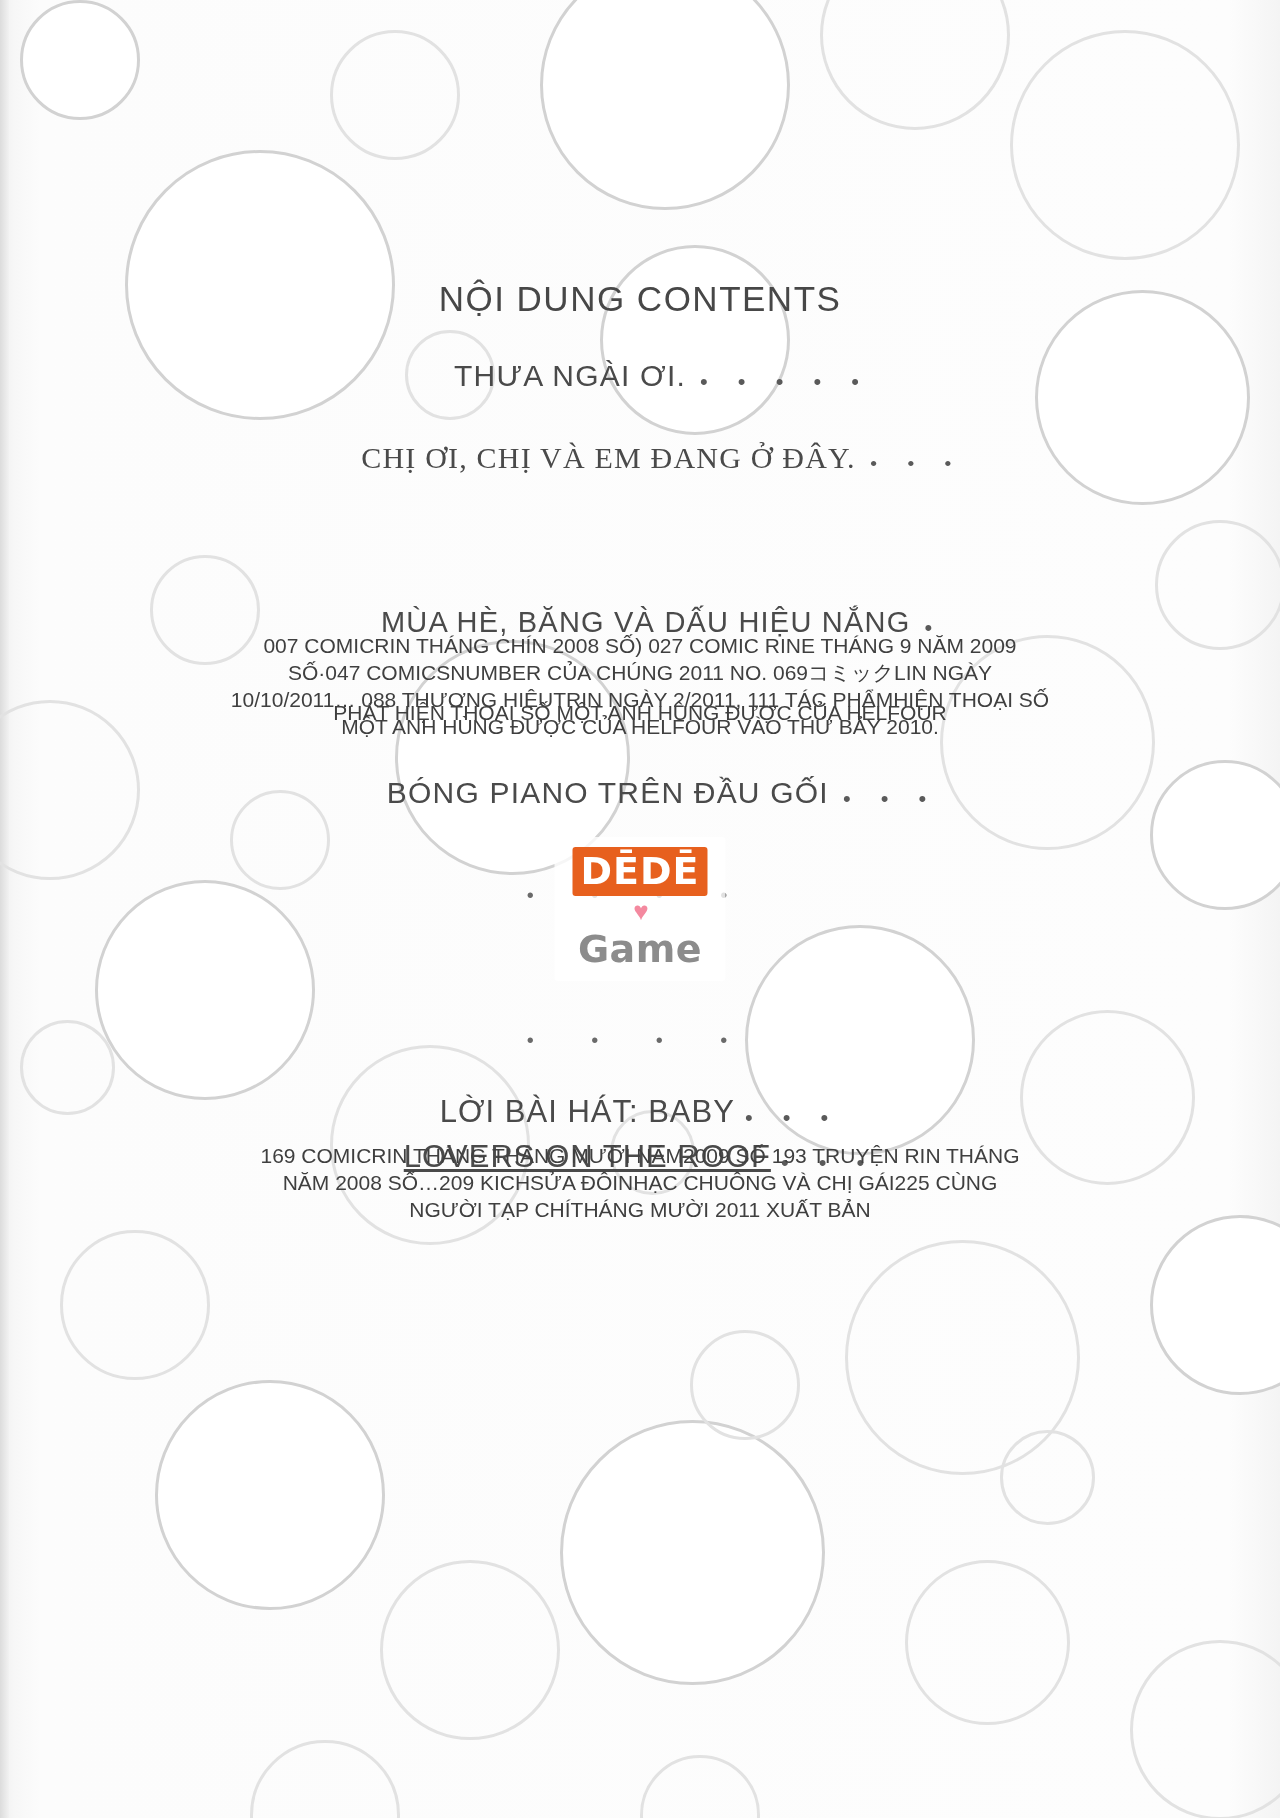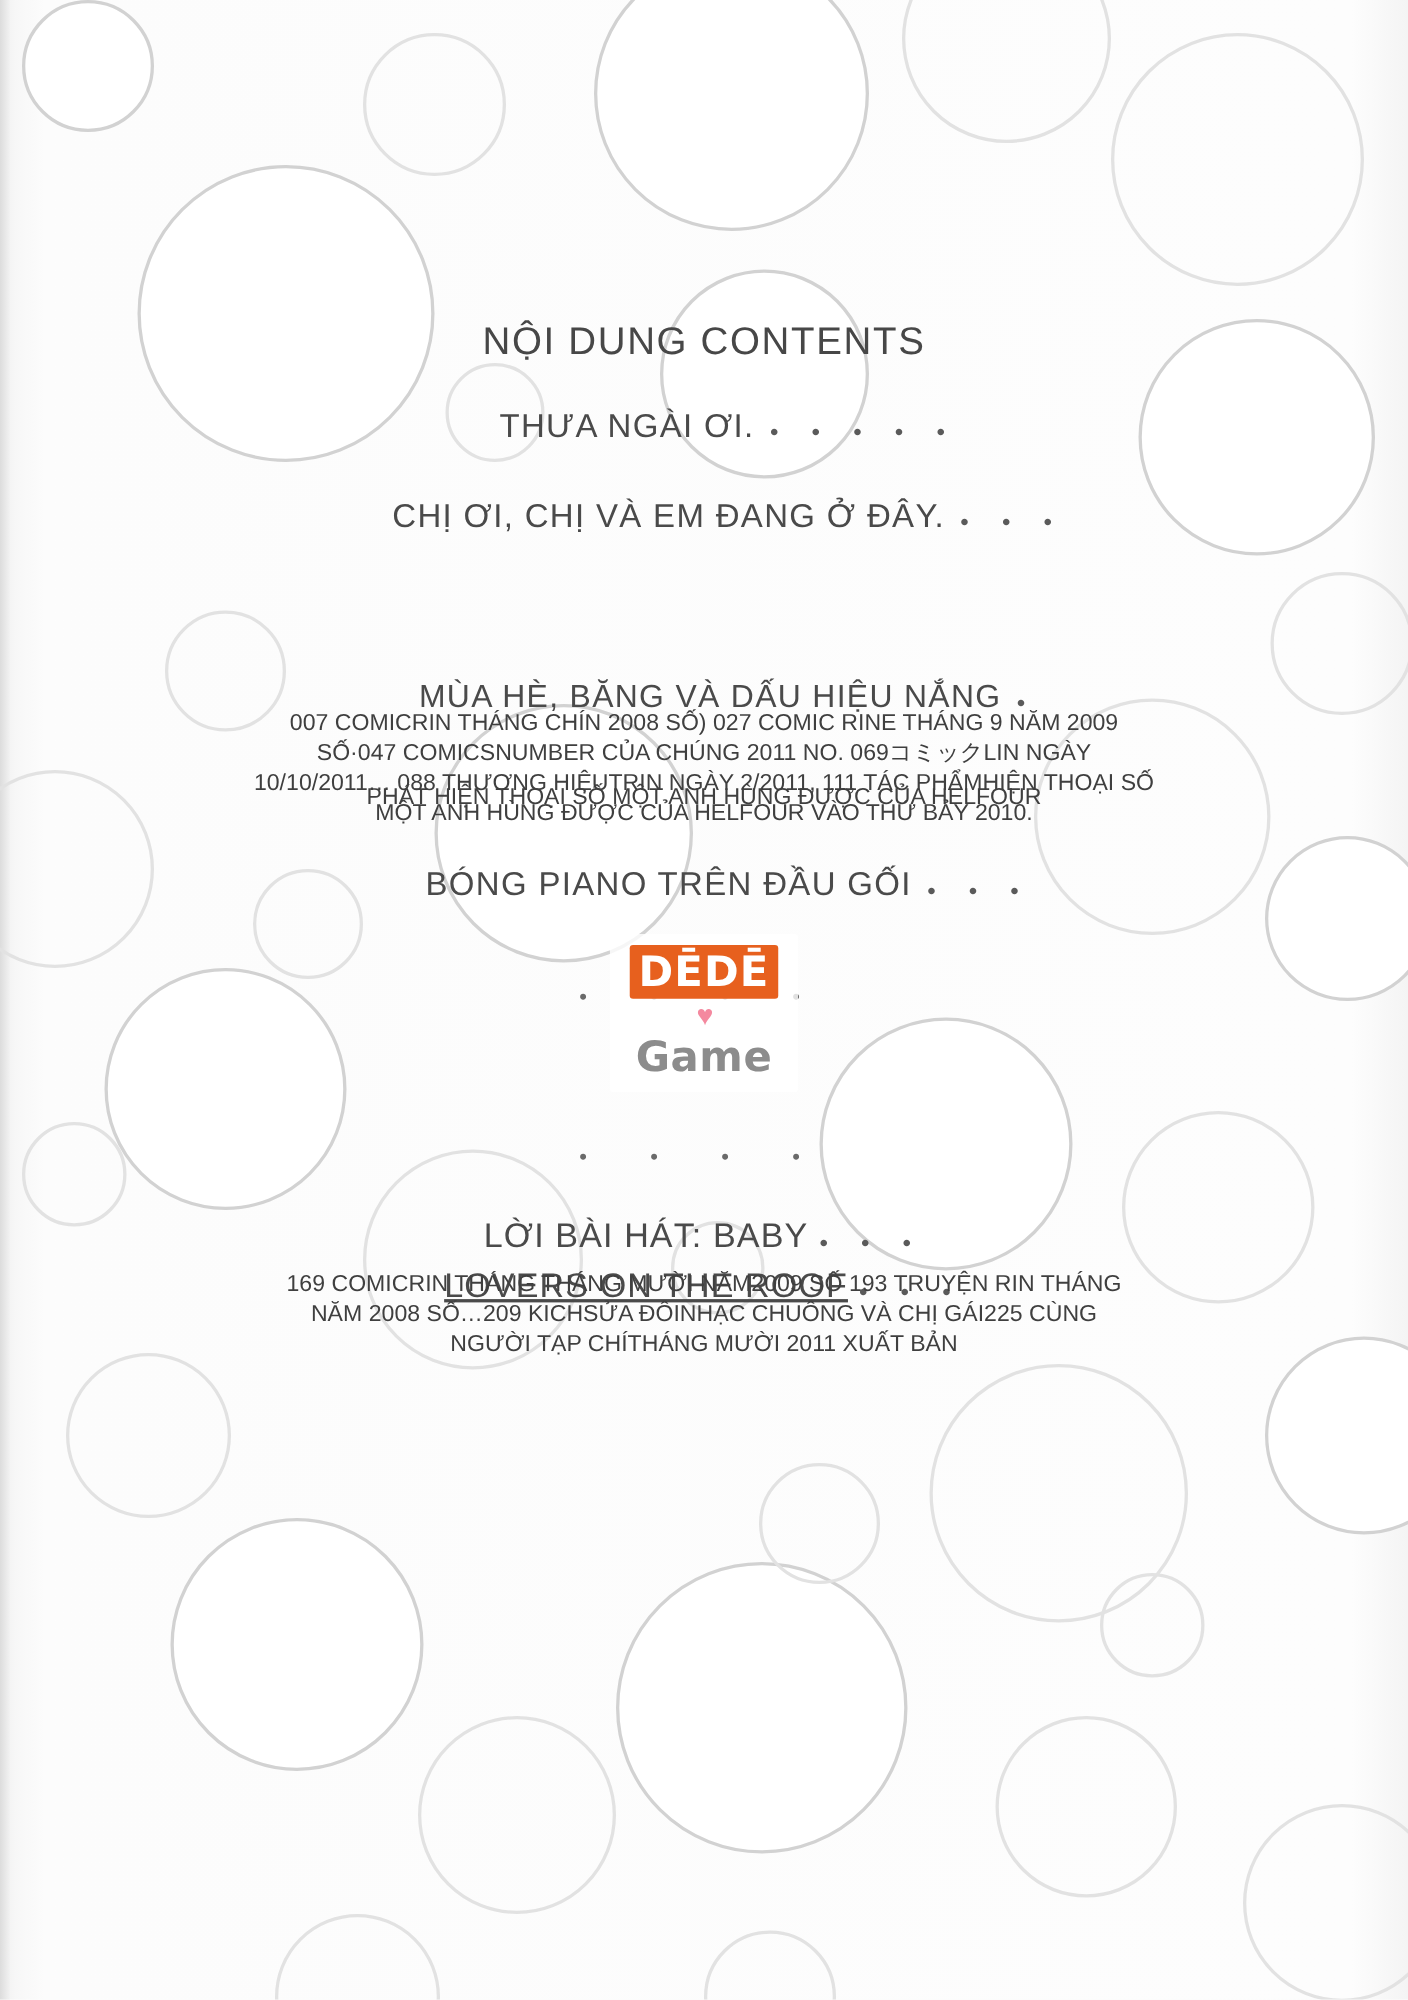--- a/index.html
+++ b/index.html
@@ -42,21 +42,21 @@
   .bubble.filled {
     background: #ffffff;
     border-color: #d2d2d2;
   }
   .bubble.soft {
     border-color: #e2e2e2;
   }
   
   .content {
     position: absolute;
-    left: 0; top: 16px;
+    left: 0; top: 4px;
     width: 1280px; height: 1674px;
   }
   .contents-title {
     position: absolute;
     left: 0; right: 0;
     top: 275px;
     text-align: center;
     font-size: 35px;
     letter-spacing: 1.5px;
     color: #474747;
@@ -201,21 +201,21 @@
   </div>
 
   <div class="content">
 
     <div class="contents-title">NỘI DUNG CONTENTS</div>
 
     <div class="toc-entry" style="top:355px;">
       <span class="label">THƯA NGÀI ƠI.</span><span class="dots">• • • • •</span>
     </div>
 
-    <div class="toc-entry" style="top:437px;">
+    <div class="toc-entry" style="top:437px;font-family:Liberation Serif, serif;">
       <span class="label">CHỊ ƠI, CHỊ VÀ EM ĐANG Ở ĐÂY.</span><span class="dots">• • •</span>
     </div>
 
 
     <div class="toc-entry small" style="top:602px;">
       <span class="label">MÙA HÈ, BĂNG VÀ DẤU HIỆU NẮNG</span><span class="dots">•</span>
     </div>
 
     <div class="block-text" style="top:628px;">007 COMICRIN THÁNG CHÍN 2008 SỐ) 027 COMIC RINE THÁNG 9 NĂM 2009 SỐ·047 COMICSNUMBER CỦA CHÚNG 2011 NO. 069コミックLIN NGÀY 10/10/2011… 088 THƯƠNG HIỆUTRIN NGÀY 2/2011, 111 TÁC PHẨMHIỆN THOẠI SỐ MỘT ANH HÙNG ĐƯỢC CỦA HELFOUR VÀO THỨ BẢY 2010.</div>
     <div class="block-text" style="top:695px; width:900px;">PHÁT HIỆN THOẠI SỐ MỘT ANH HÙNG ĐƯỢC CỦA HELFOUR</div>

